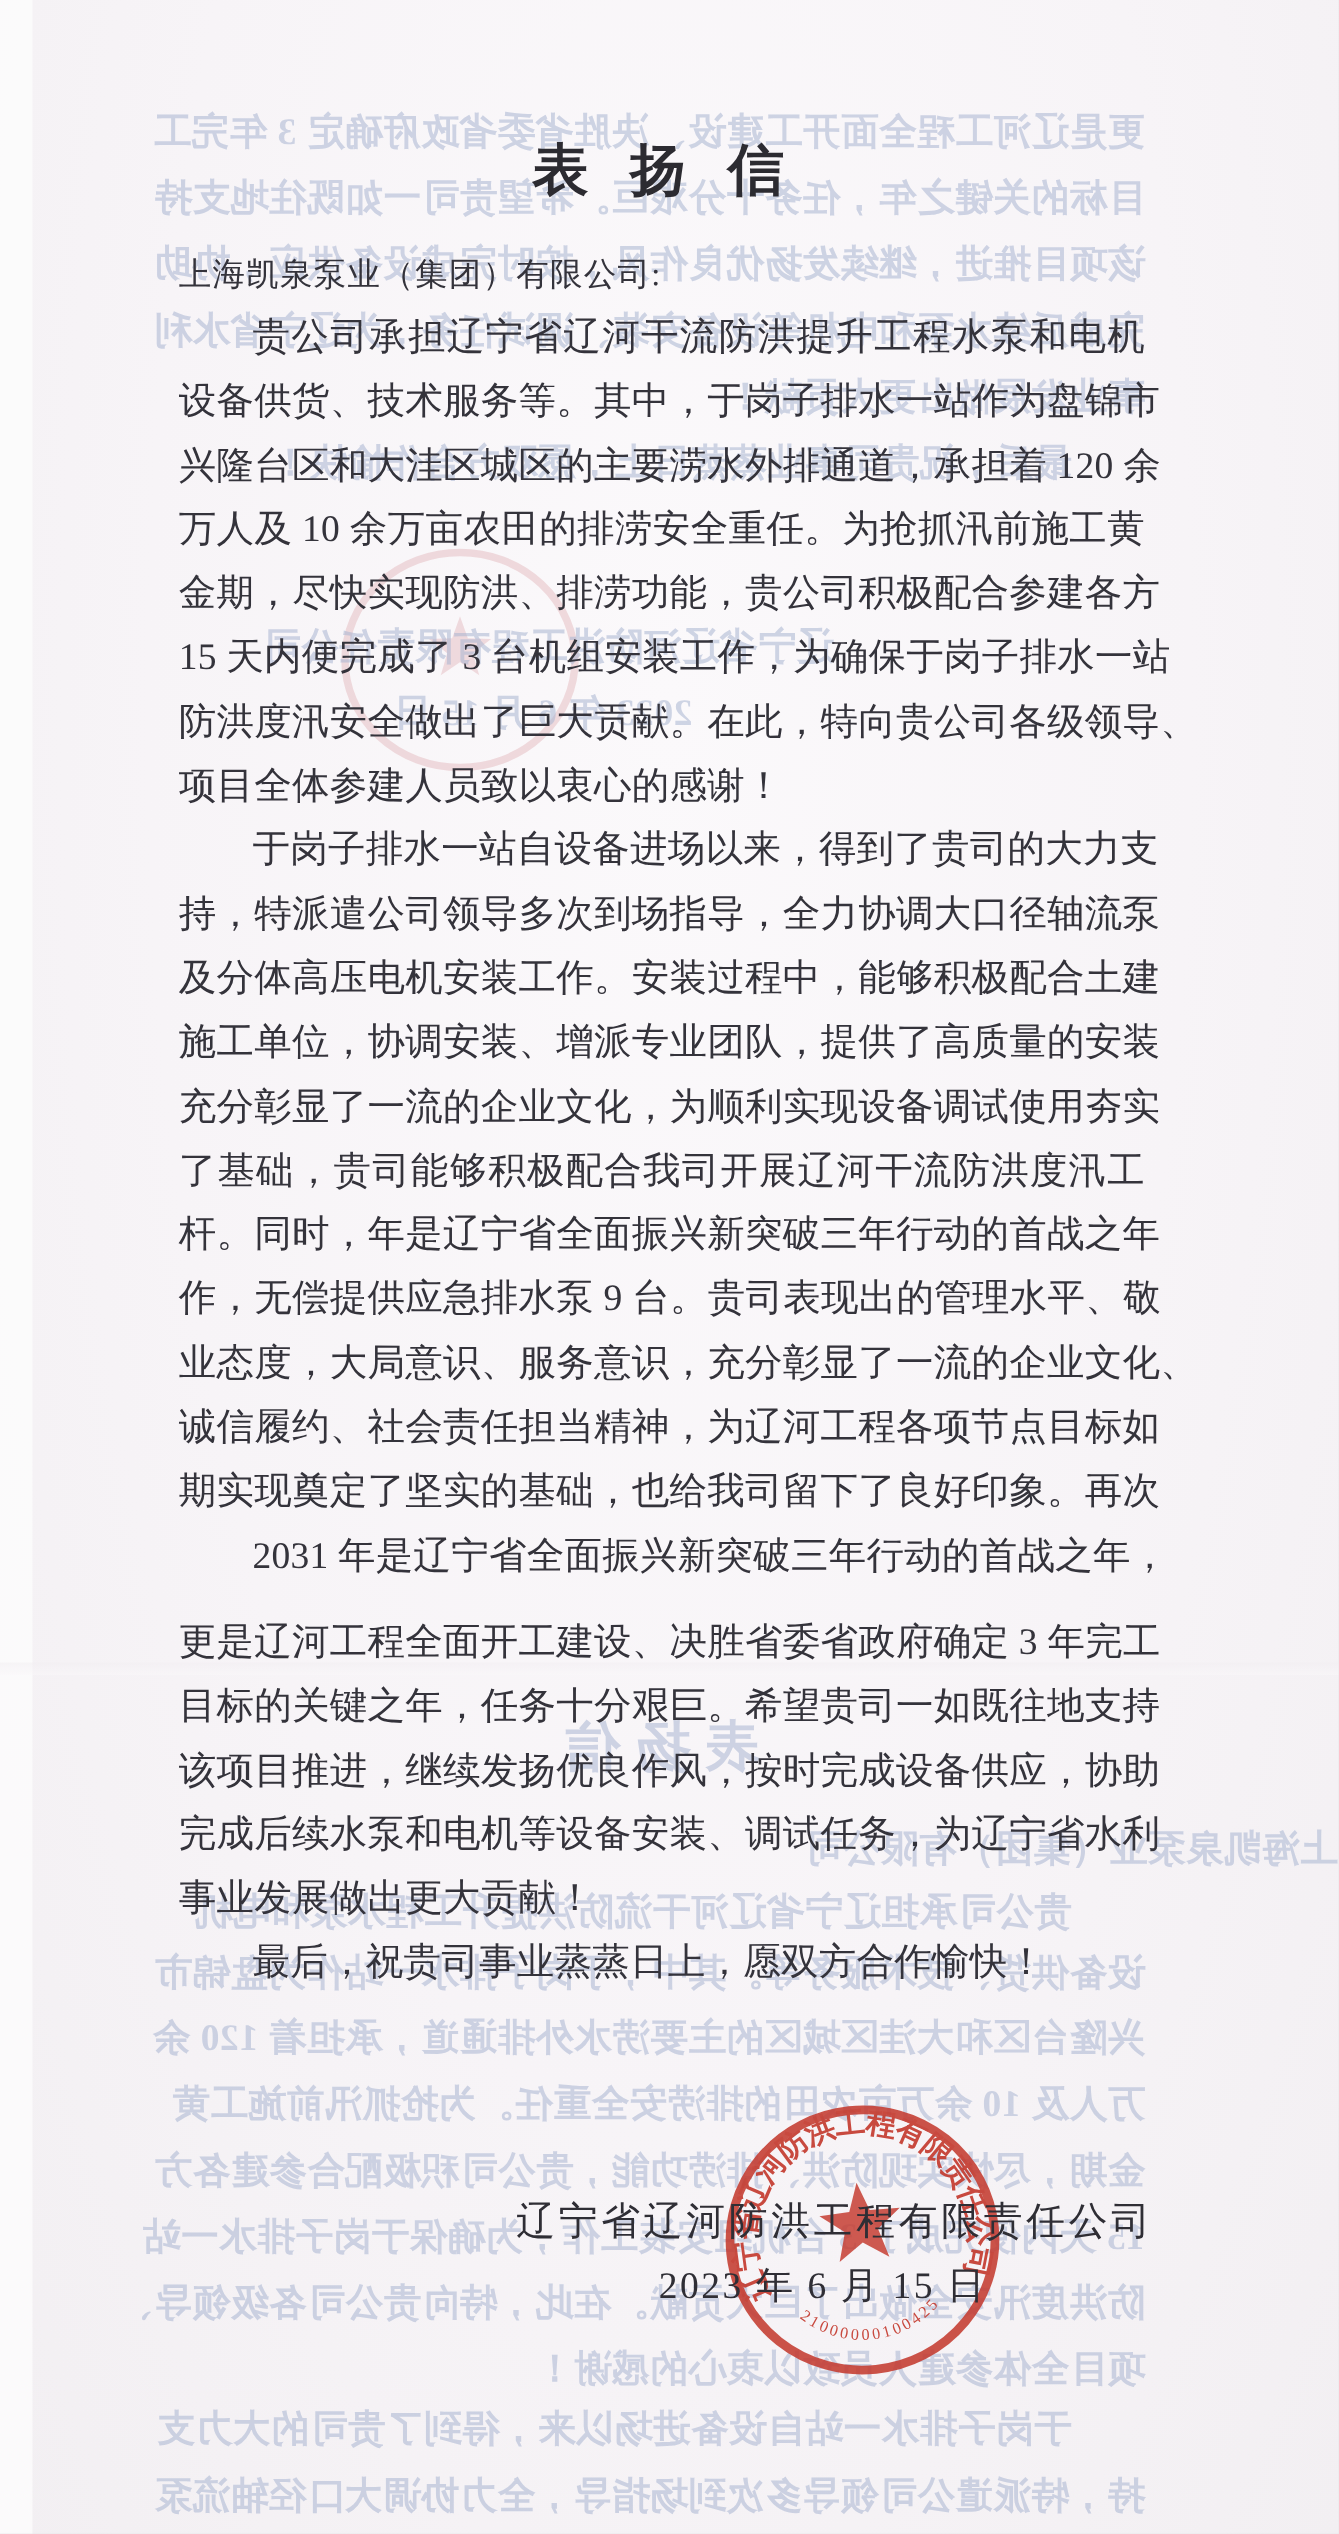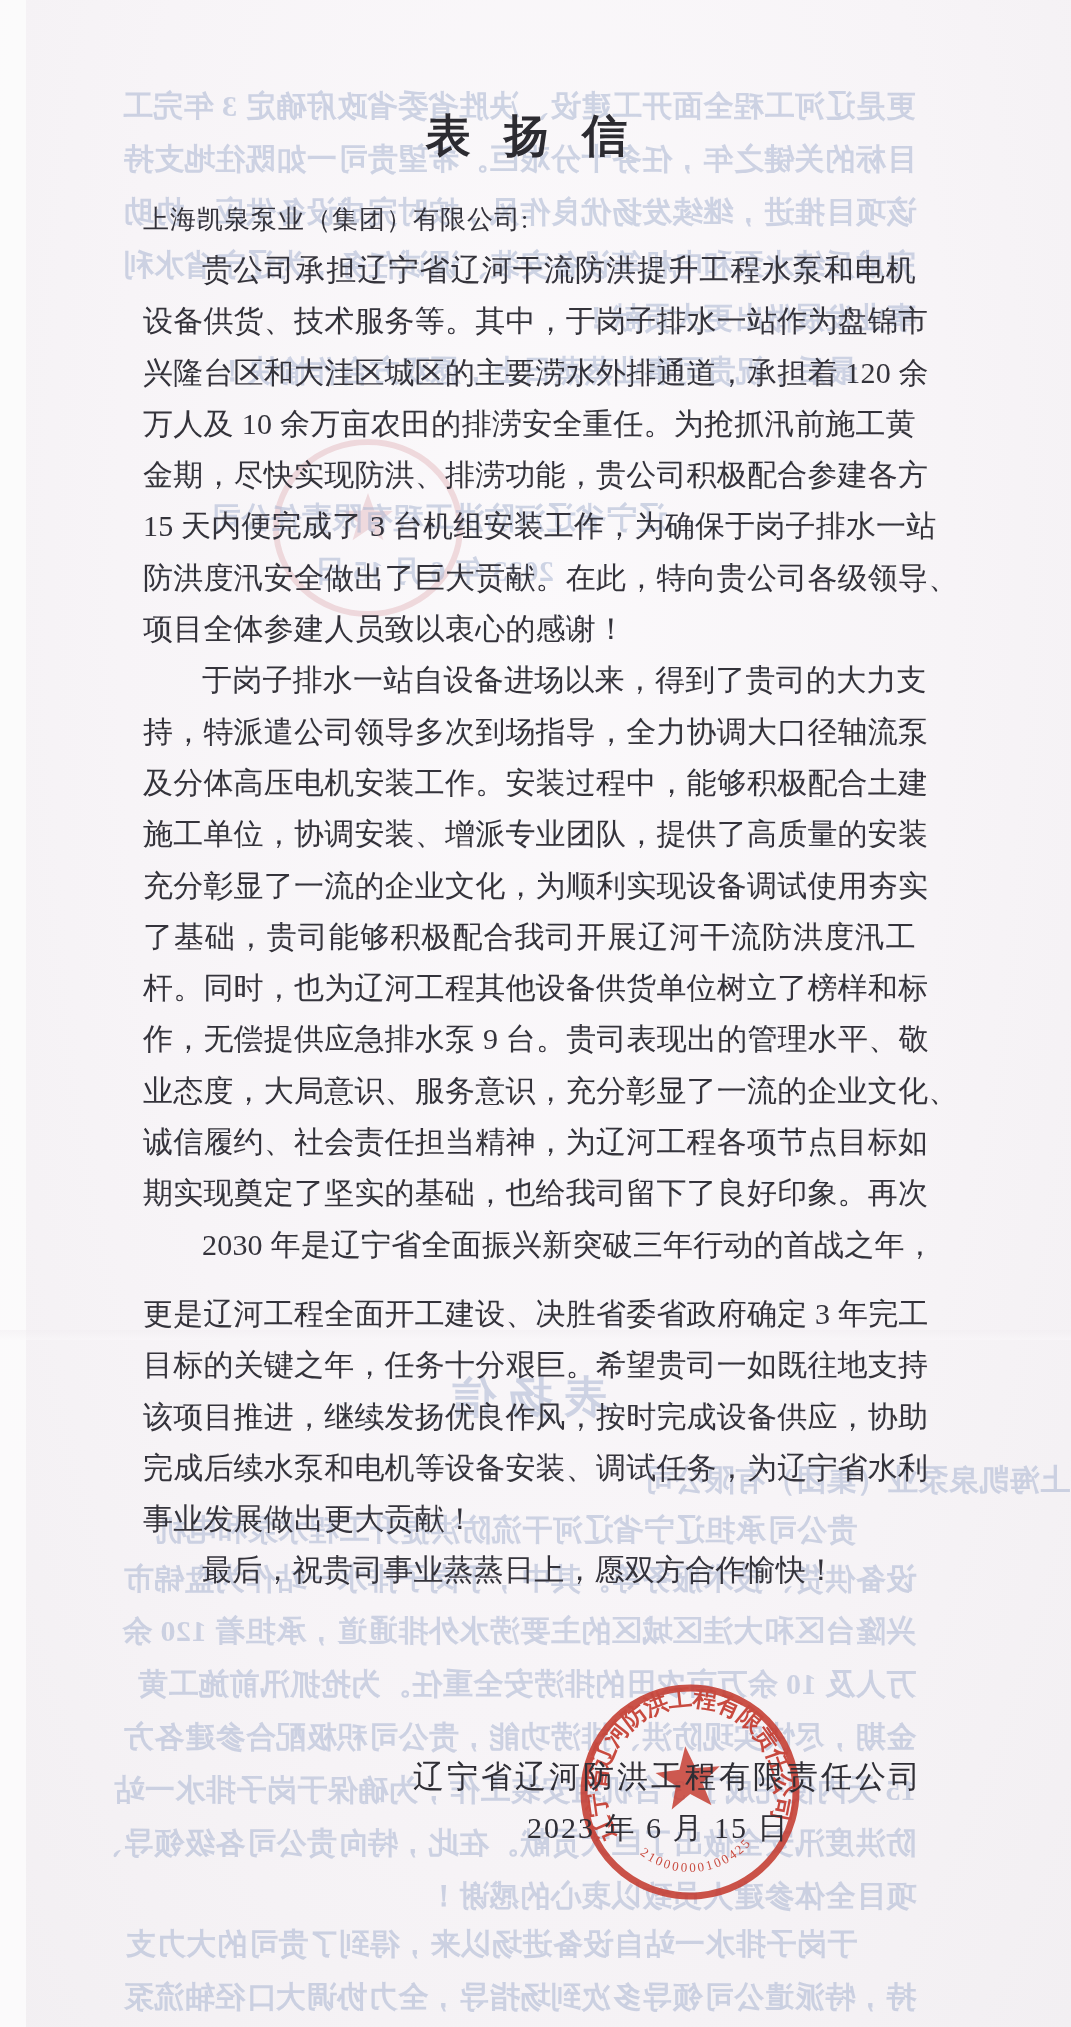--- a/index.html
+++ b/index.html
@@ -125,26 +125,26 @@
         <div class="bline">金期，尽快实现防洪、排涝功能，贵公司积极配合参建各方</div>
         <div class="bline">15 天内便完成了 3 台机组安装工作，为确保于岗子排水一站</div>
         <div class="bline">防洪度汛安全做出了巨大贡献。在此，特向贵公司各级领导、</div>
         <div class="bline short">项目全体参建人员致以衷心的感谢！</div>
         <div class="bline indent">于岗子排水一站自设备进场以来，得到了贵司的大力支</div>
         <div class="bline">持，特派遣公司领导多次到场指导，全力协调大口径轴流泵</div>
         <div class="bline">及分体高压电机安装工作。安装过程中，能够积极配合土建</div>
         <div class="bline">施工单位，协调安装、增派专业团队，提供了高质量的安装</div>
         <div class="bline">充分彰显了一流的企业文化，为顺利实现设备调试使用夯实</div>
         <div class="bline">了基础，贵司能够积极配合我司开展辽河干流防洪度汛工</div>
-        <div class="bline">杆。同时，也为辽河工程其他设备供货单位树立了榜样和标</div>
+        <div class="bline">杆。同时，年是辽宁省全面振兴新突破三年行动的首战之年</div>
         <div class="bline">作，无偿提供应急排水泵 9 台。贵司表现出的管理水平、敬</div>
         <div class="bline">业态度，大局意识、服务意识，充分彰显了一流的企业文化、</div>
         <div class="bline">诚信履约、社会责任担当精神，为辽河工程各项节点目标如</div>
         <div class="bline">期实现奠定了坚实的基础，也给我司留下了良好印象。再次</div>
-        <div class="bline indent">2030 年是辽宁省全面振兴新突破三年行动的首战之年，</div>
+        <div class="bline indent">2031 年是辽宁省全面振兴新突破三年行动的首战之年，</div>
         <div class="bline" style="margin-top: 18px;">更是辽河工程全面开工建设、决胜省委省政府确定 3 年完工</div>
         <div class="bline">目标的关键之年，任务十分艰巨。希望贵司一如既往地支持</div>
         <div class="bline">该项目推进，继续发扬优良作风，按时完成设备供应，协助</div>
         <div class="bline">完成后续水泵和电机等设备安装、调试任务，为辽宁省水利</div>
         <div class="bline short">事业发展做出更大贡献！</div>
         <div class="bline indent short">最后，祝贵司事业蒸蒸日上，愿双方合作愉快！</div>
       </div>
 
     <svg class="seal" viewBox="0 0 260 260">
       <ellipse cx="130" cy="130" rx="106" ry="104" fill="none" stroke="#c43a2e" stroke-width="7" opacity=".95"></ellipse>

